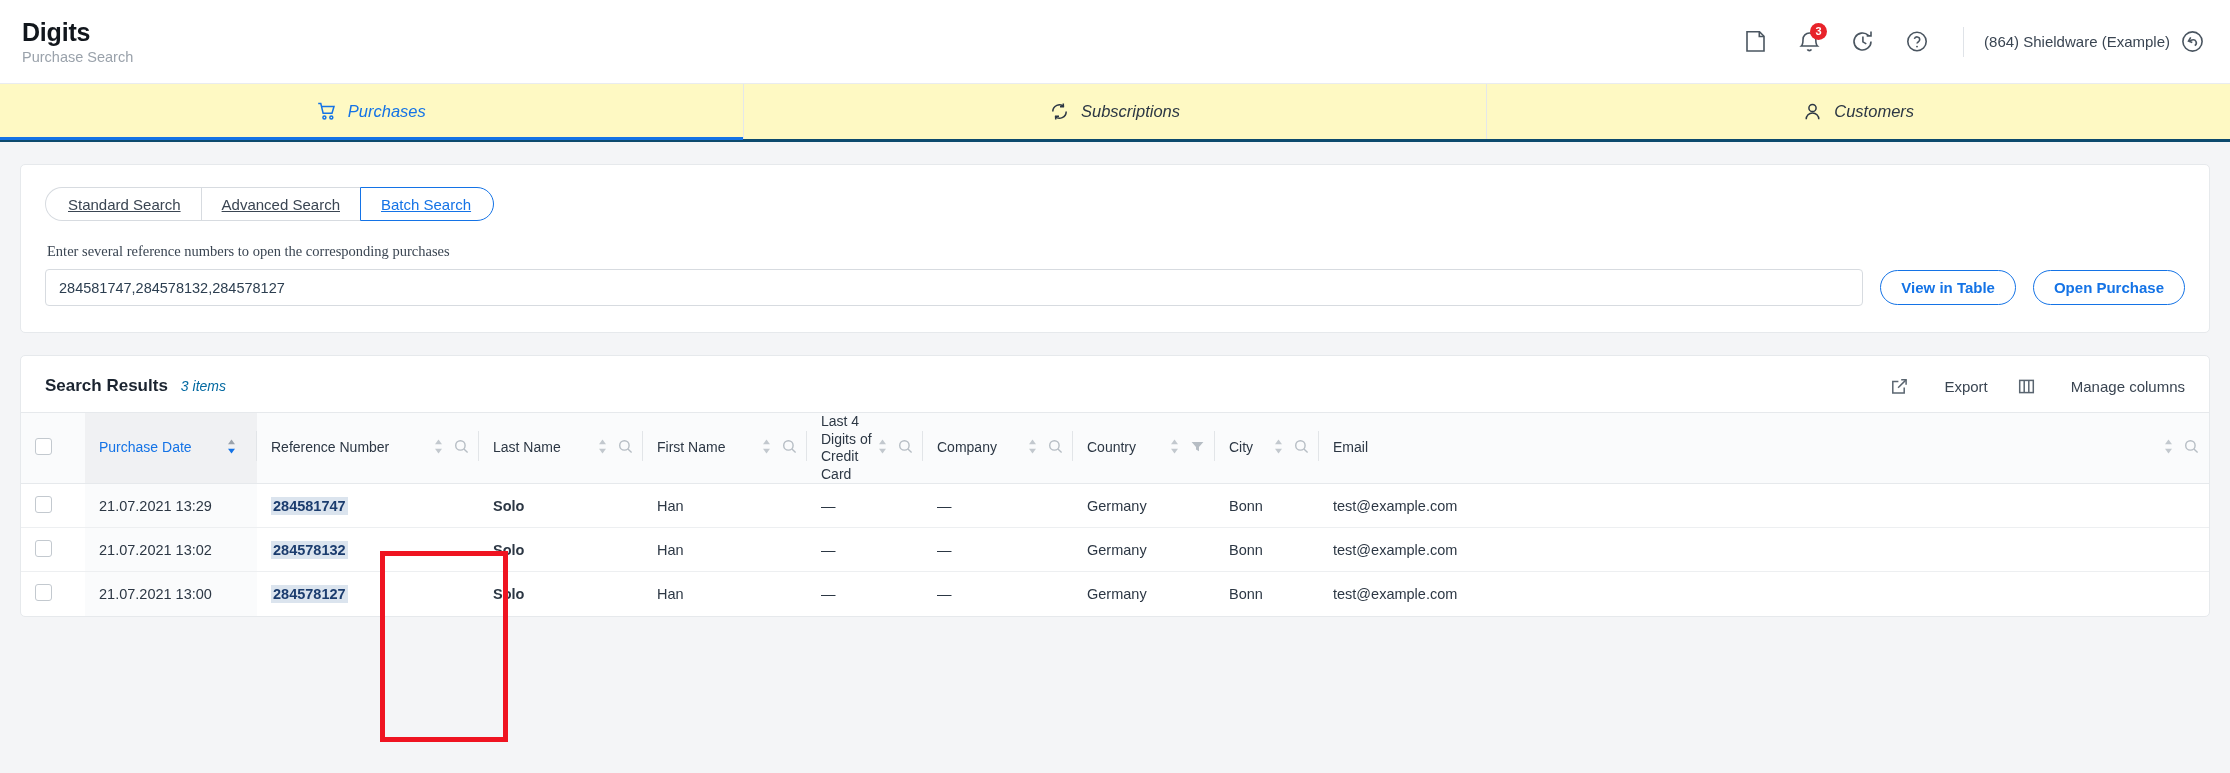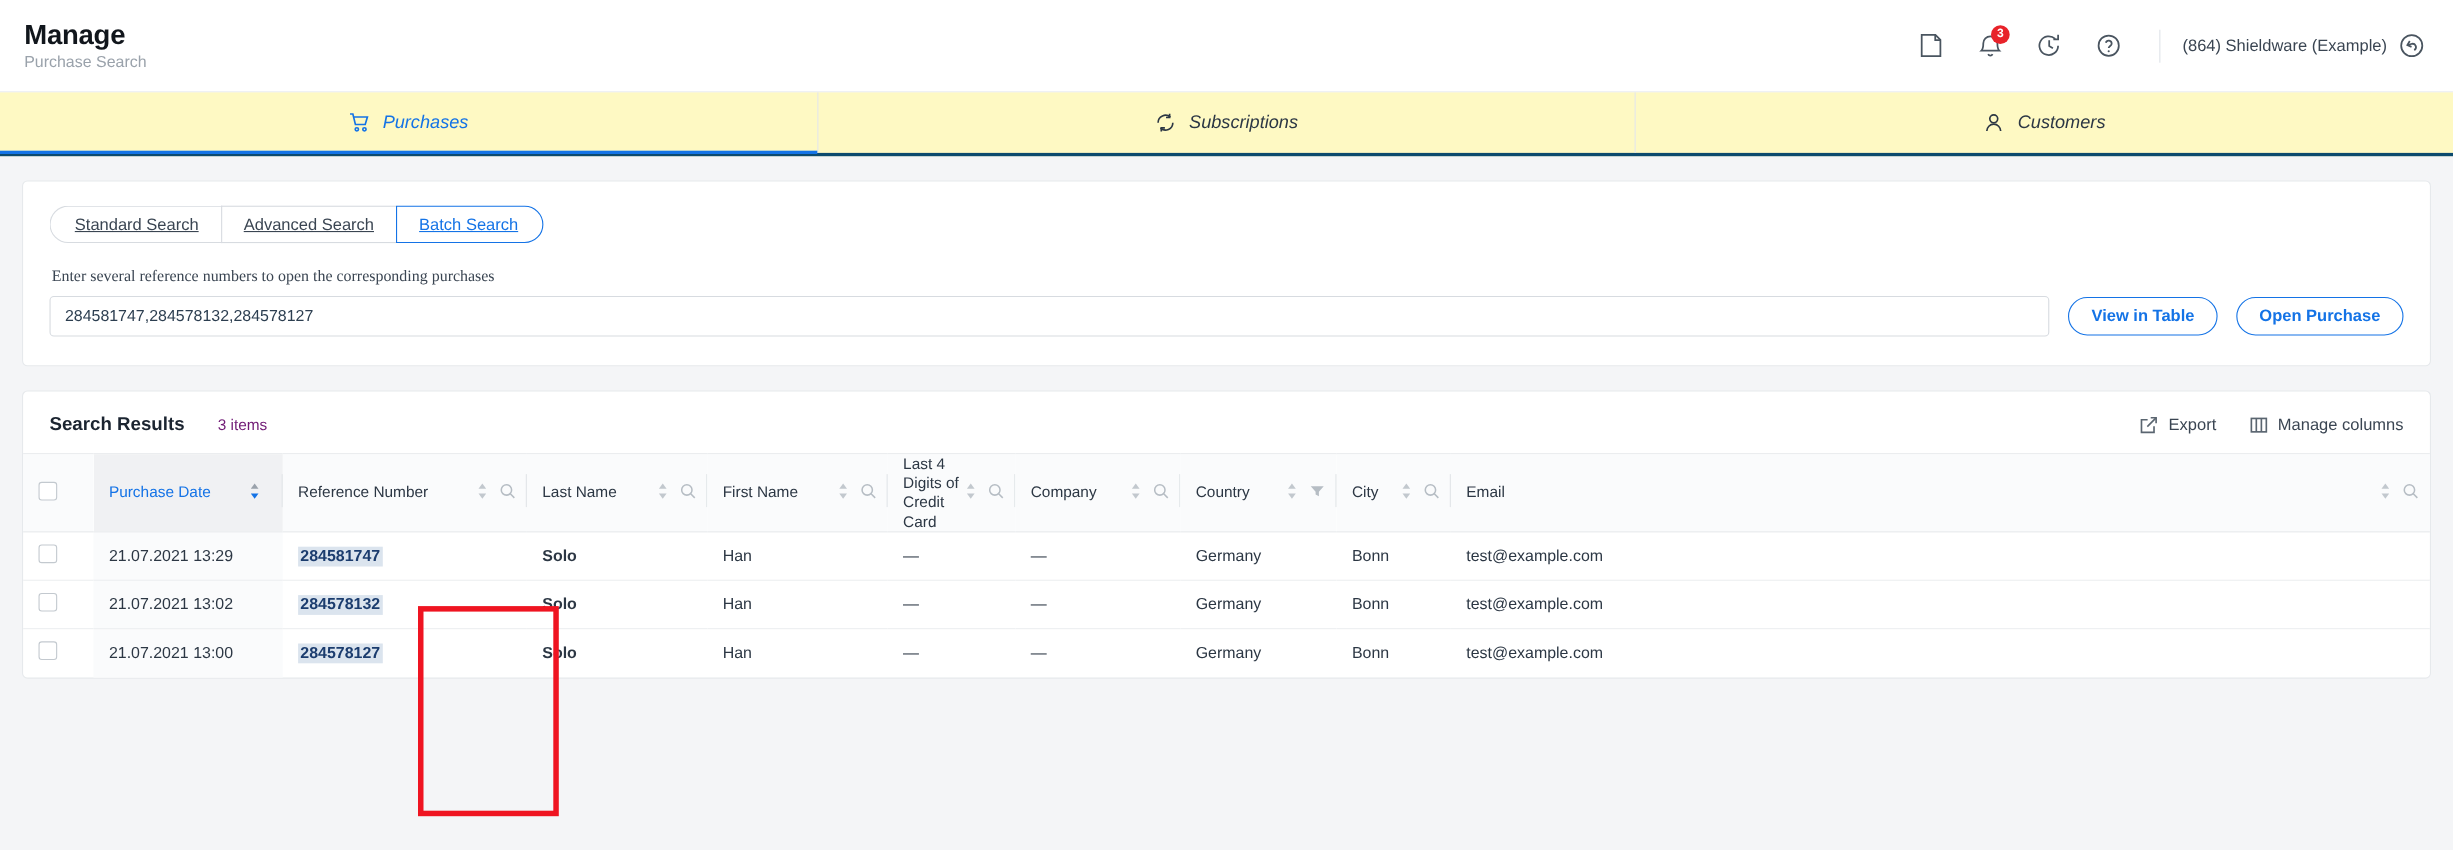--- a/index.html
+++ b/index.html
@@ -167,28 +167,29 @@
   }
 
   
   .results-card { margin-bottom: 22px; }
   .results-head {
     display: flex; align-items: center; justify-content: space-between;
     padding: 20px 24px 16px 24px;
   }
   .results-left { display: flex; align-items: baseline; }
   .results-title { font-size: 17px; font-weight: bold; color: #1b2430; }
-  .results-count { font-size: 14px; color: #701a75; margin-left: 30px; }
+  .results-count { font-size: 14px; color: #0369a1; margin-left: 13px; font-style: italic; }
   .results-actions { display: flex; align-items: center; }
   .act-btn {
     display: flex; align-items: center;
     font-size: 15px;
     color: #3a4552;
     margin-left: 30px;
     cursor: pointer;
+    gap: 27px;
   }
   .act-btn .act-ico { margin-right: 9px; display: flex; align-items: center; color: #5a6570; }
 
   
   table.grid { width: 100%; border-collapse: collapse; table-layout: fixed; }
   table.grid thead th {
     background: #fafbfc;
     border-top: 1px solid #e6e9ec;
     border-bottom: 1px solid #e6e9ec;
     height: 66px;
@@ -246,21 +247,21 @@
     border: 5px solid #ef1421;
     pointer-events: none;
     z-index: 50;
   }
 </style>
 </head>
 <body>
 
 <div class="app-header">
   <div class="title-block">
-    <div class="title-main">Manage</div>
+    <div class="title-main">Digits</div>
     <div class="title-sub">Purchase Search</div>
   </div>
 
   <div class="header-right">
     <div class="icon-btn">
       <svg width="21" height="23" viewBox="0 0 21 23" fill="none" stroke="currentColor" stroke-width="1.6">
         <path d="M2 1.8h12.5L19 6.3V21H2z"></path>
         <path d="M14.3 1.9v4.6H19"></path>
       </svg>
     </div>

